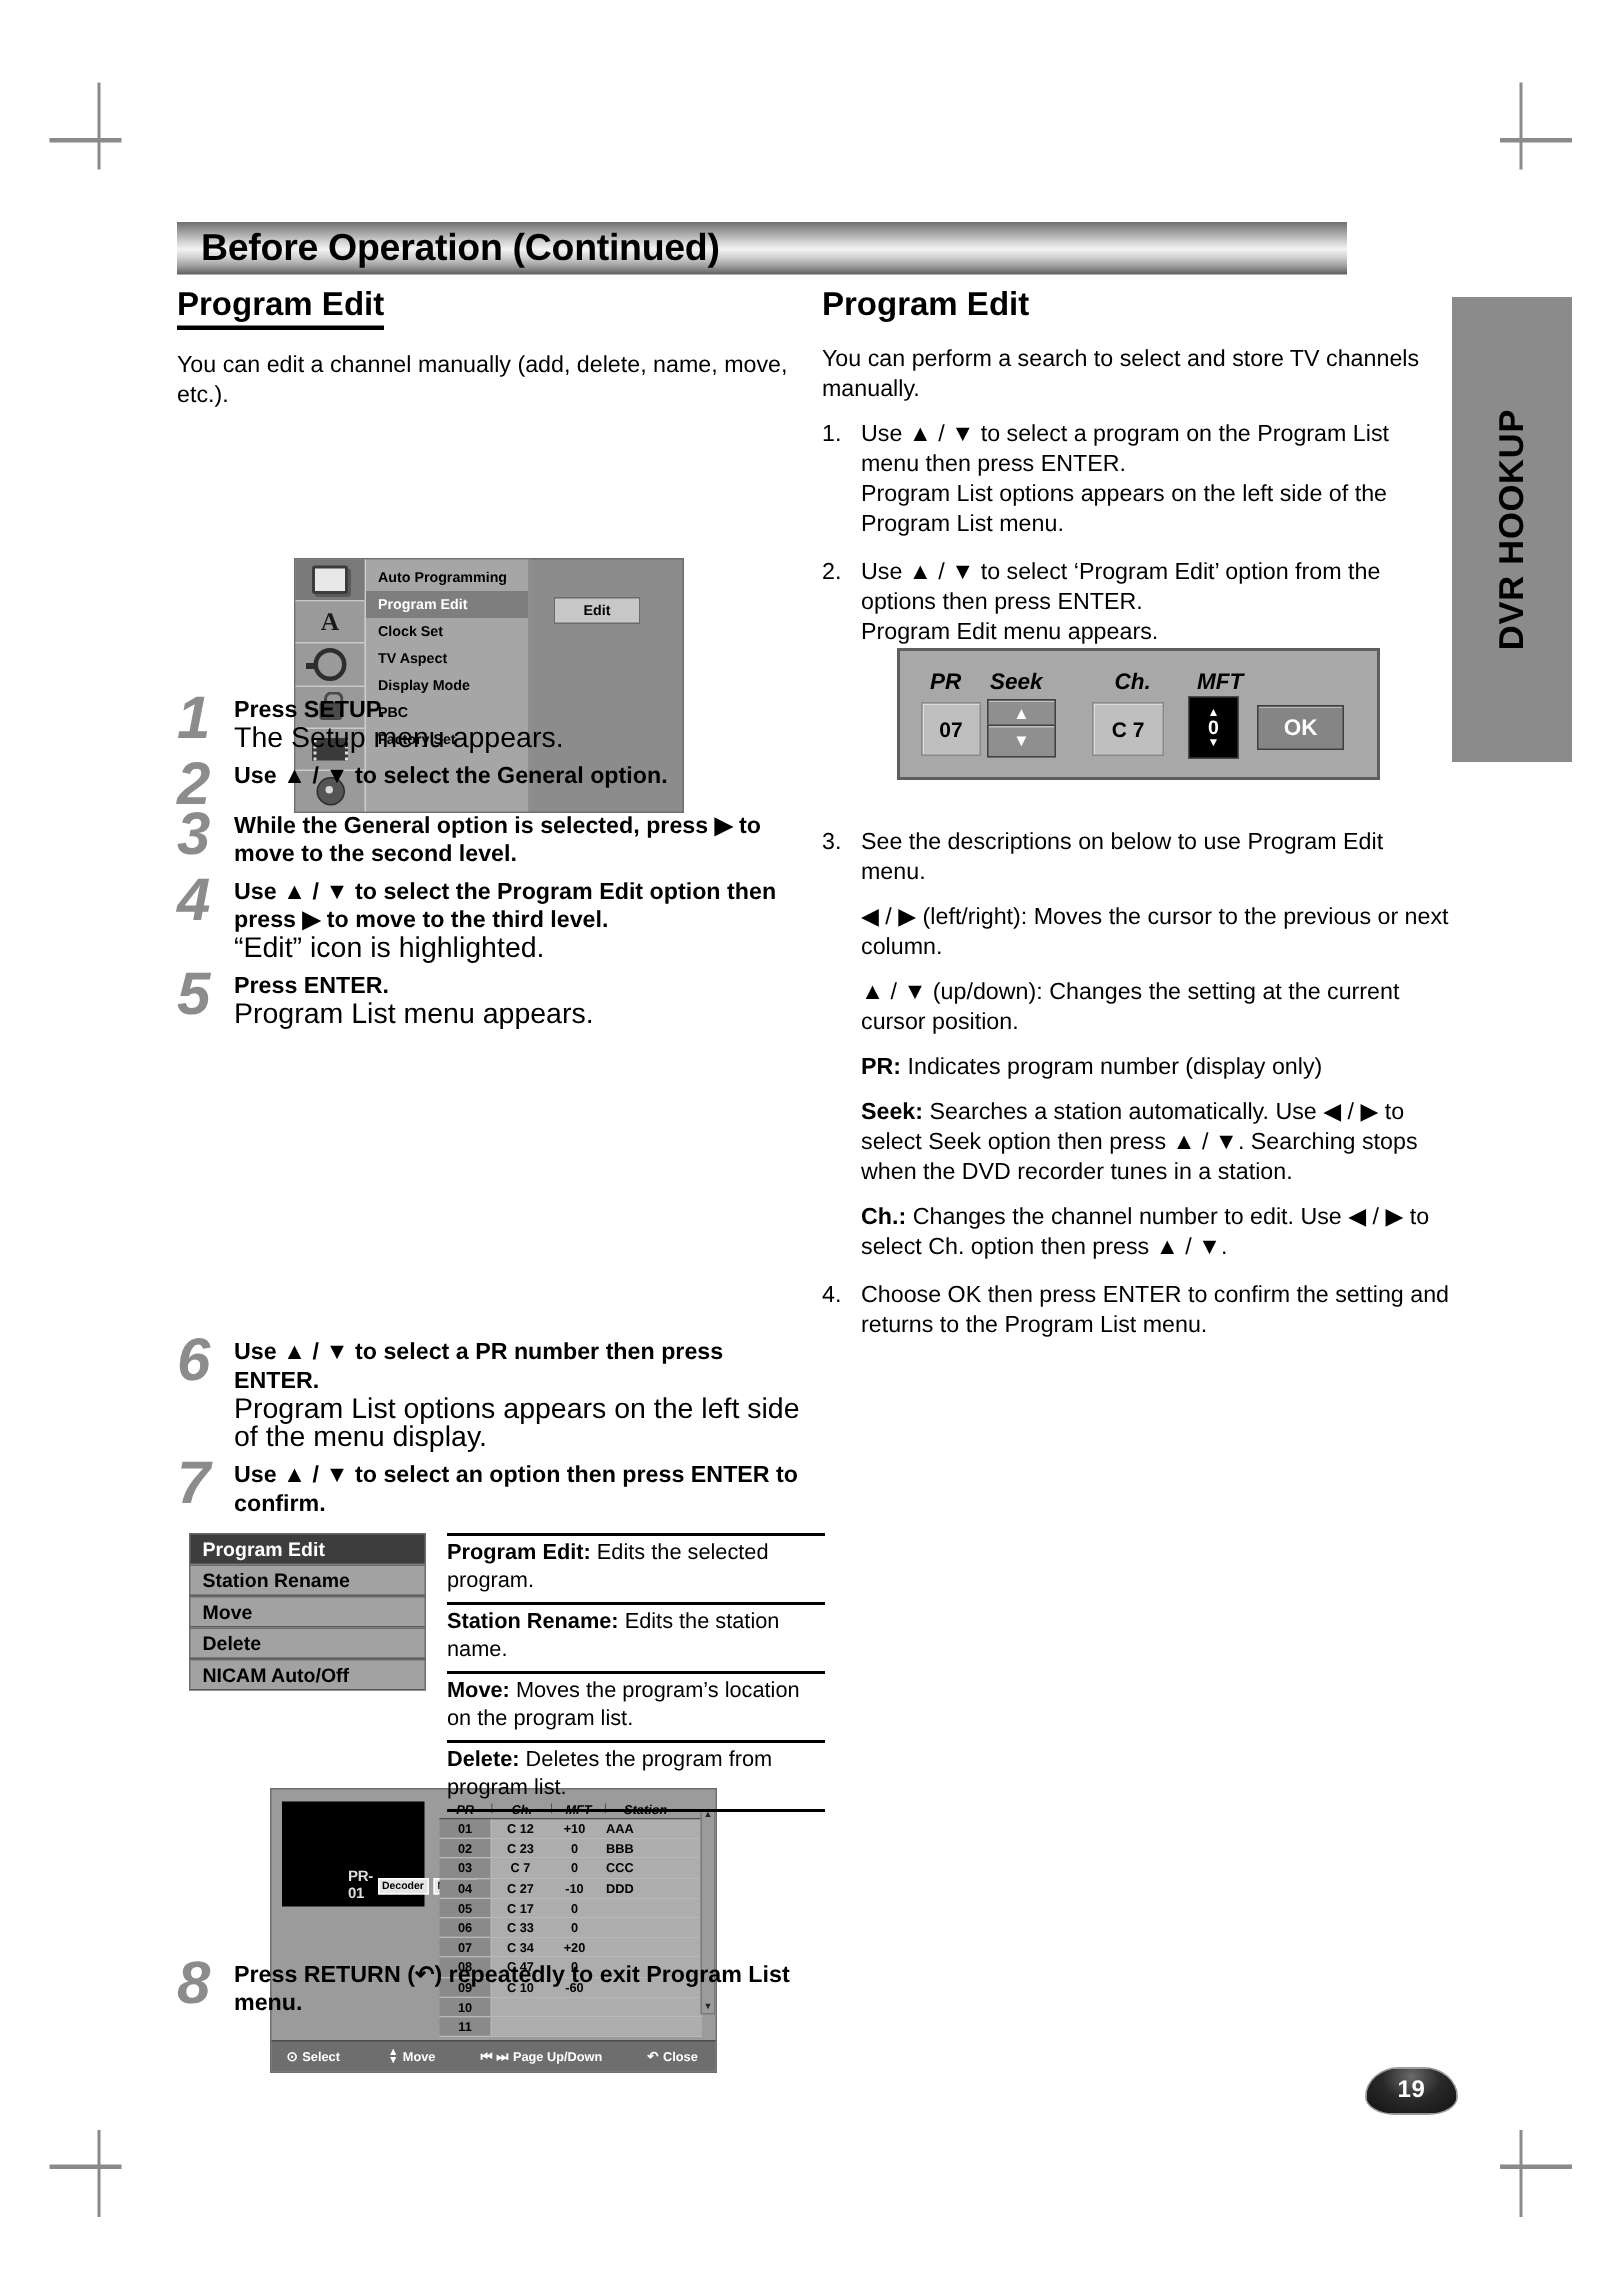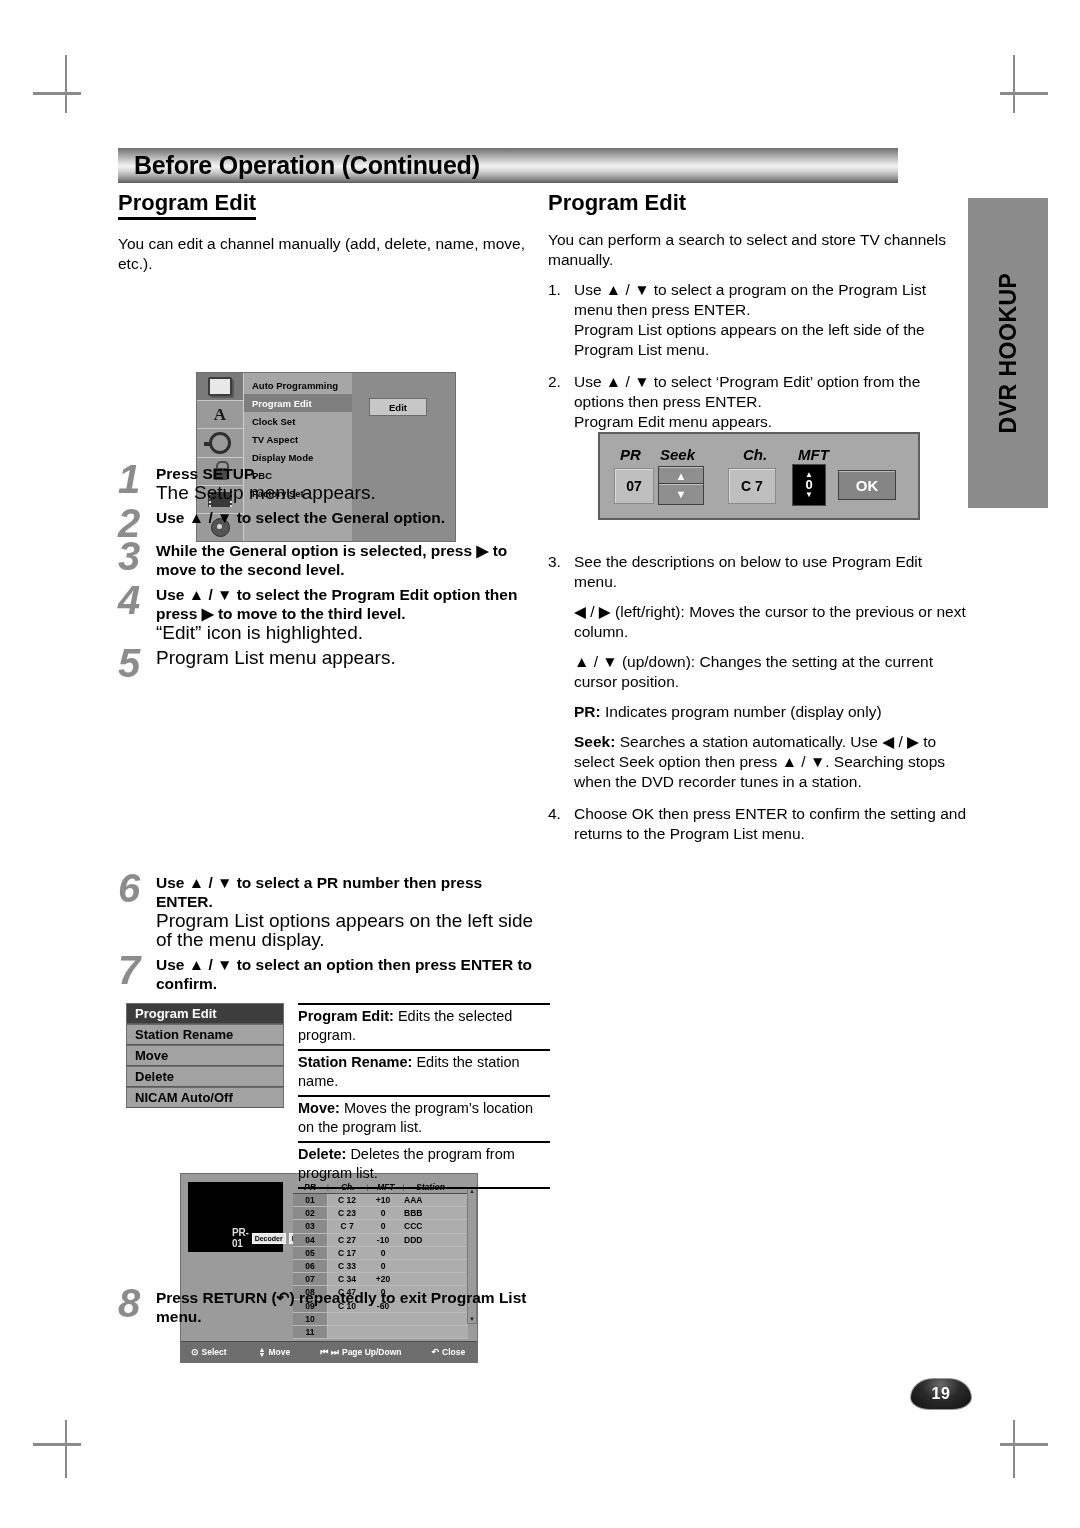--- a/index.html
+++ b/index.html
@@ -498,20 +498,21 @@
     </div>
 
     <div class="step">
       <span class="num">4</span>
       <p class="lead">Use ▲ / ▼ to select the Program Edit option then press ▶ to move to the third level.</p>
       <p class="sub">“Edit” icon is highlighted.</p>
     </div>
 
     <div class="step">
       <span class="num">5</span>
+      <p class="lead">Press ENTER.</p>
       <p class="sub">Program List menu appears.</p>
     </div>
 
     
     <div style="position:relative; height:200px;">
       <div id="prog-list">
 
         <div class="preview">
           <div class="tags">
             <span class="pr">PR-01</span>
@@ -710,20 +711,21 @@
     <div style="height:104px;"></div>
 
     <div class="nstep">
       <span class="n">3.</span>
       <p style="margin-bottom:10px;">See the descriptions on below to use Program Edit menu.</p>
 
       <div class="desc-block"><span>◀ / ▶ (left/right):</span><span> Moves the cursor to the previous or next column.</span></div>
       <div class="desc-block"><span>▲ / ▼ (up/down):</span><span> Changes the setting at the current cursor position.</span></div>
       <div class="desc-block"><b>PR:</b><span> Indicates program number (display only)</span></div>
       <div class="desc-block"><b>Seek:</b><span> Searches a station automatically. Use ◀ / ▶ to select Seek option then press ▲ / ▼. Searching stops when the DVD recorder tunes in a station.</span></div>
+      <div class="desc-block"><b>Ch.:</b><span> Changes the channel number to edit. Use ◀ / ▶ to select Ch. option then press ▲ / ▼.</span></div>
     </div>
 
     <div class="nstep">
       <span class="n">4.</span>
       <p>Choose OK then press ENTER to confirm the setting and returns to the Program List menu.</p>
     </div>
 
   </div>
 
   <div id="pe-panel">

